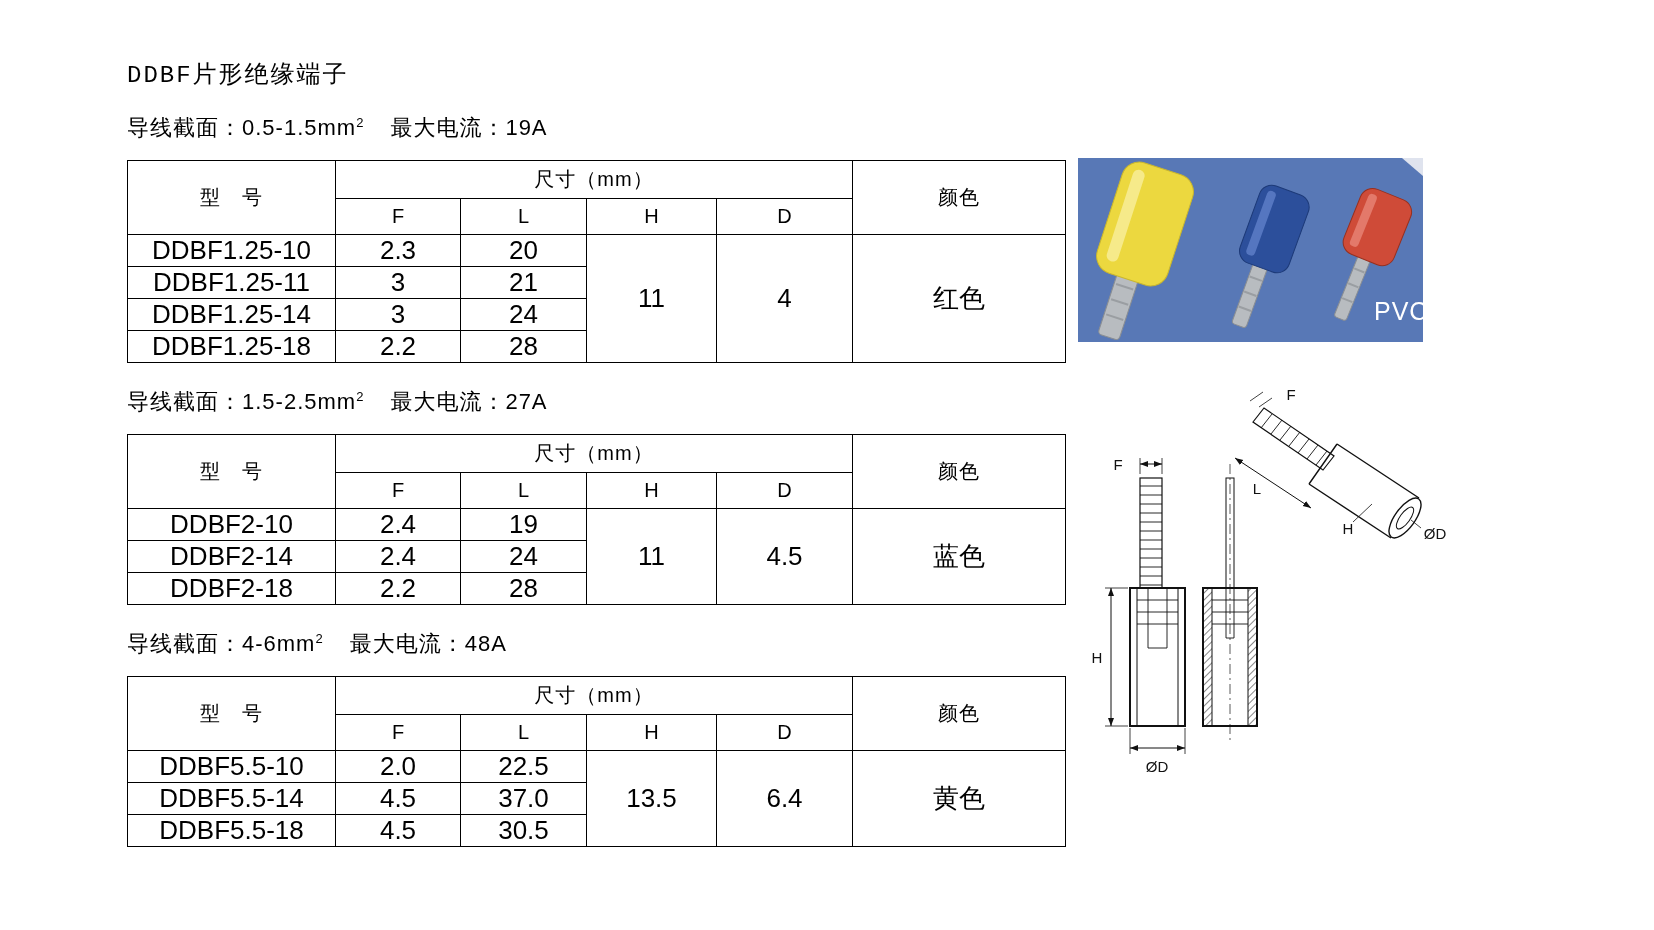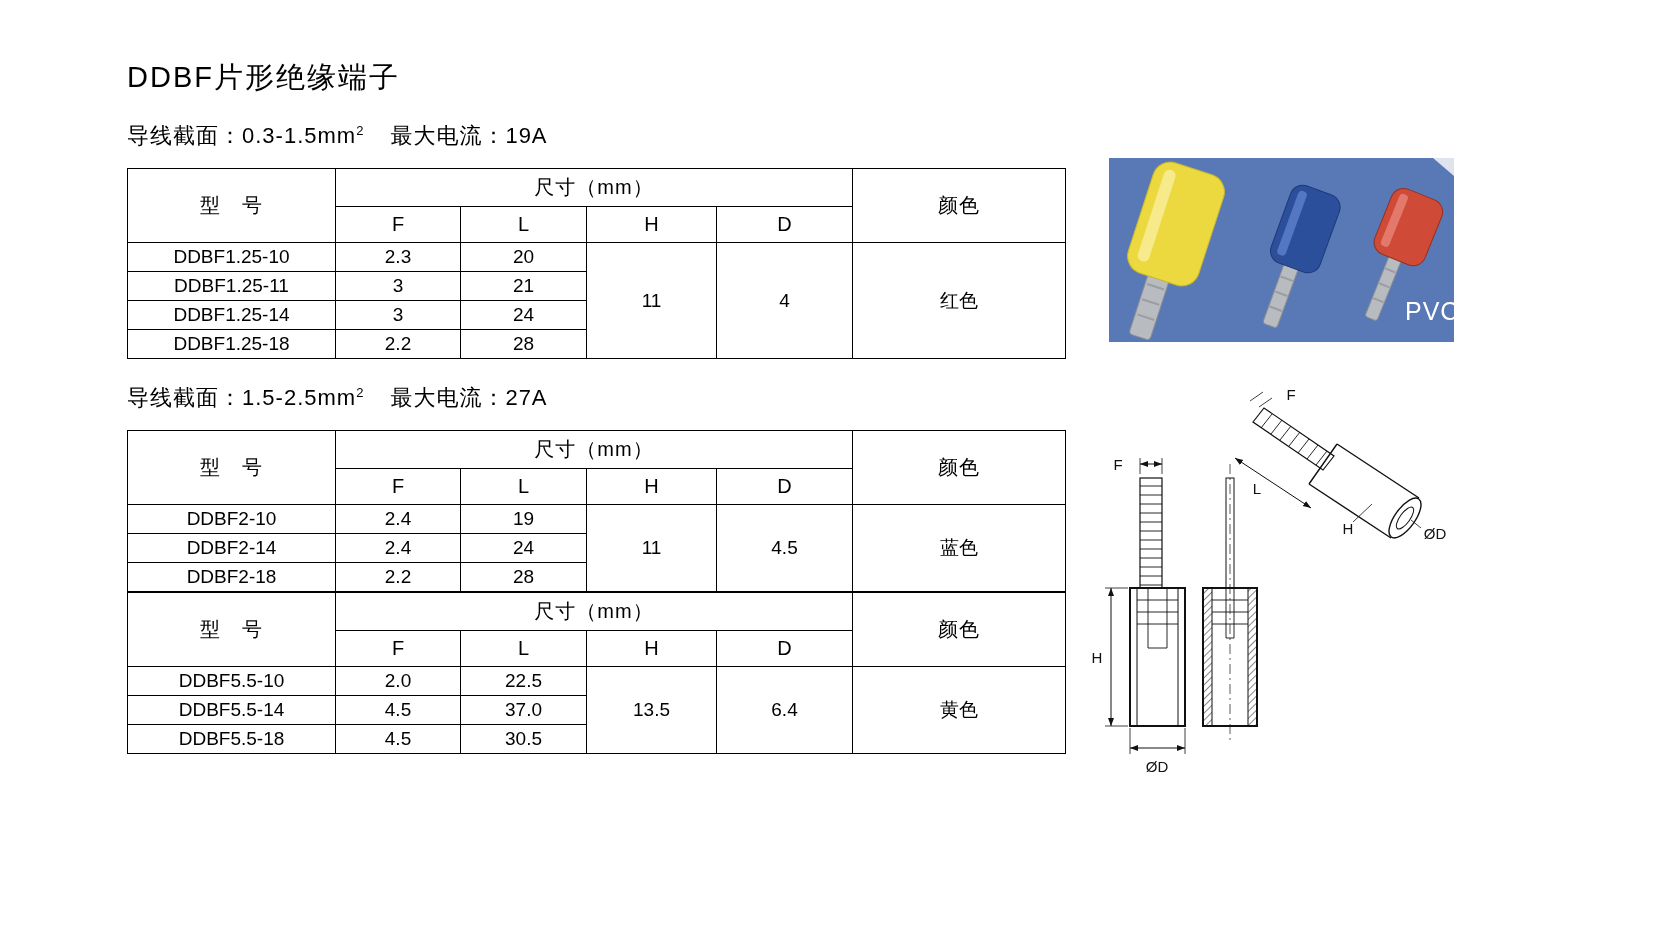--- a/index.html
+++ b/index.html
@@ -7,54 +7,54 @@
   body {
     background:#ffffff;
     font-family:"Liberation Sans","DejaVu Sans",sans-serif;
     color:#000;
     overflow:hidden;
   }
   .page { position:relative; width:1654px; height:930px; background:#fff; }
 
   .left-col { position:absolute; left:127px; top:58px; width:938px; }
 
-  .page-title { font-size:29px; font-weight:500; letter-spacing:2px; }
+  .page-title { font-size:24px; font-weight:500; letter-spacing:2px;font-family:Liberation Mono, monospace; }
 
   .subtitle { font-size:22px; margin:24px 0 17px 0; letter-spacing:1px; }
   .subtitle:first-of-type { margin-top:23px; }
   .subtitle sup { font-size:13px; }
   .subtitle .label2 { margin-left:26px; }
 
   table.spec-table { border-collapse:collapse; table-layout:fixed; width:938px;border-radius:16px; }
   .spec-table th, .spec-table td {
     border:1px solid #000;
     text-align:center;
     vertical-align:middle;
     font-weight:400;
     padding:0;
     overflow:hidden;
     white-space:nowrap;
   }
   .hrow1 th { height:38px; font-size:20px; letter-spacing:1px; }
   .hrow2 th { height:36px; font-size:20px; }
-  .drow  td { height:29px; font-size:19px; }
-  .photo-wrap { position:absolute; left:1109px; top:158px; width:345px; height:128px;text-align:right; }
+  .drow  td { height:29px; font-size:26px; }
+  .photo-wrap { position:absolute; left:1078px; top:158px; width:345px; height:128px;text-align:right; }
   .drawing-wrap { position:absolute; left:1085px; top:386px; width:480px; height:450px; }
   .pvc-text { font-size:25px; fill:#ffffff; letter-spacing:1px; }
   .dim { font-size:15px; fill:#111; }
 </style>
 </head>
 <body>
 
 <div class="page">
 
   <div class="left-col">
     <h1 class="page-title">DDBF片形绝缘端子</h1>
 
-    <p class="subtitle"><span>导线截面：</span><span>0.3-1.5mm</span><sup>2</sup><span class="label2">最大电流：</span><span>19A</span></p>
+    <p class="subtitle"><span>导线截面：</span><span>0.5-1.5mm</span><sup>2</sup><span class="label2">最大电流：</span><span>19A</span></p>
     <table class="spec-table">
       <colgroup>
           <col style="width:208px">
           <col style="width:125px">
           <col style="width:126px">
           <col style="width:130px">
           <col style="width:136px">
           <col style="width:213px">
         </colgroup>
       <tbody>
@@ -131,20 +131,21 @@
         <td>24</td>
       </tr>
       <tr class="drow">
         <td>DDBF2-18</td>
         <td>2.2</td>
         <td>28</td>
       </tr>
     </tbody>
       </table>
 
+    <p class="subtitle"><span>导线截面：</span><span>4-6mm</span><sup>2</sup><span class="label2">最大电流：</span><span>48A</span></p>
     <table class="spec-table">
       <colgroup>
           <col style="width:208px">
           <col style="width:125px">
           <col style="width:126px">
           <col style="width:130px">
           <col style="width:136px">
           <col style="width:213px">
         </colgroup>
       <tbody>

